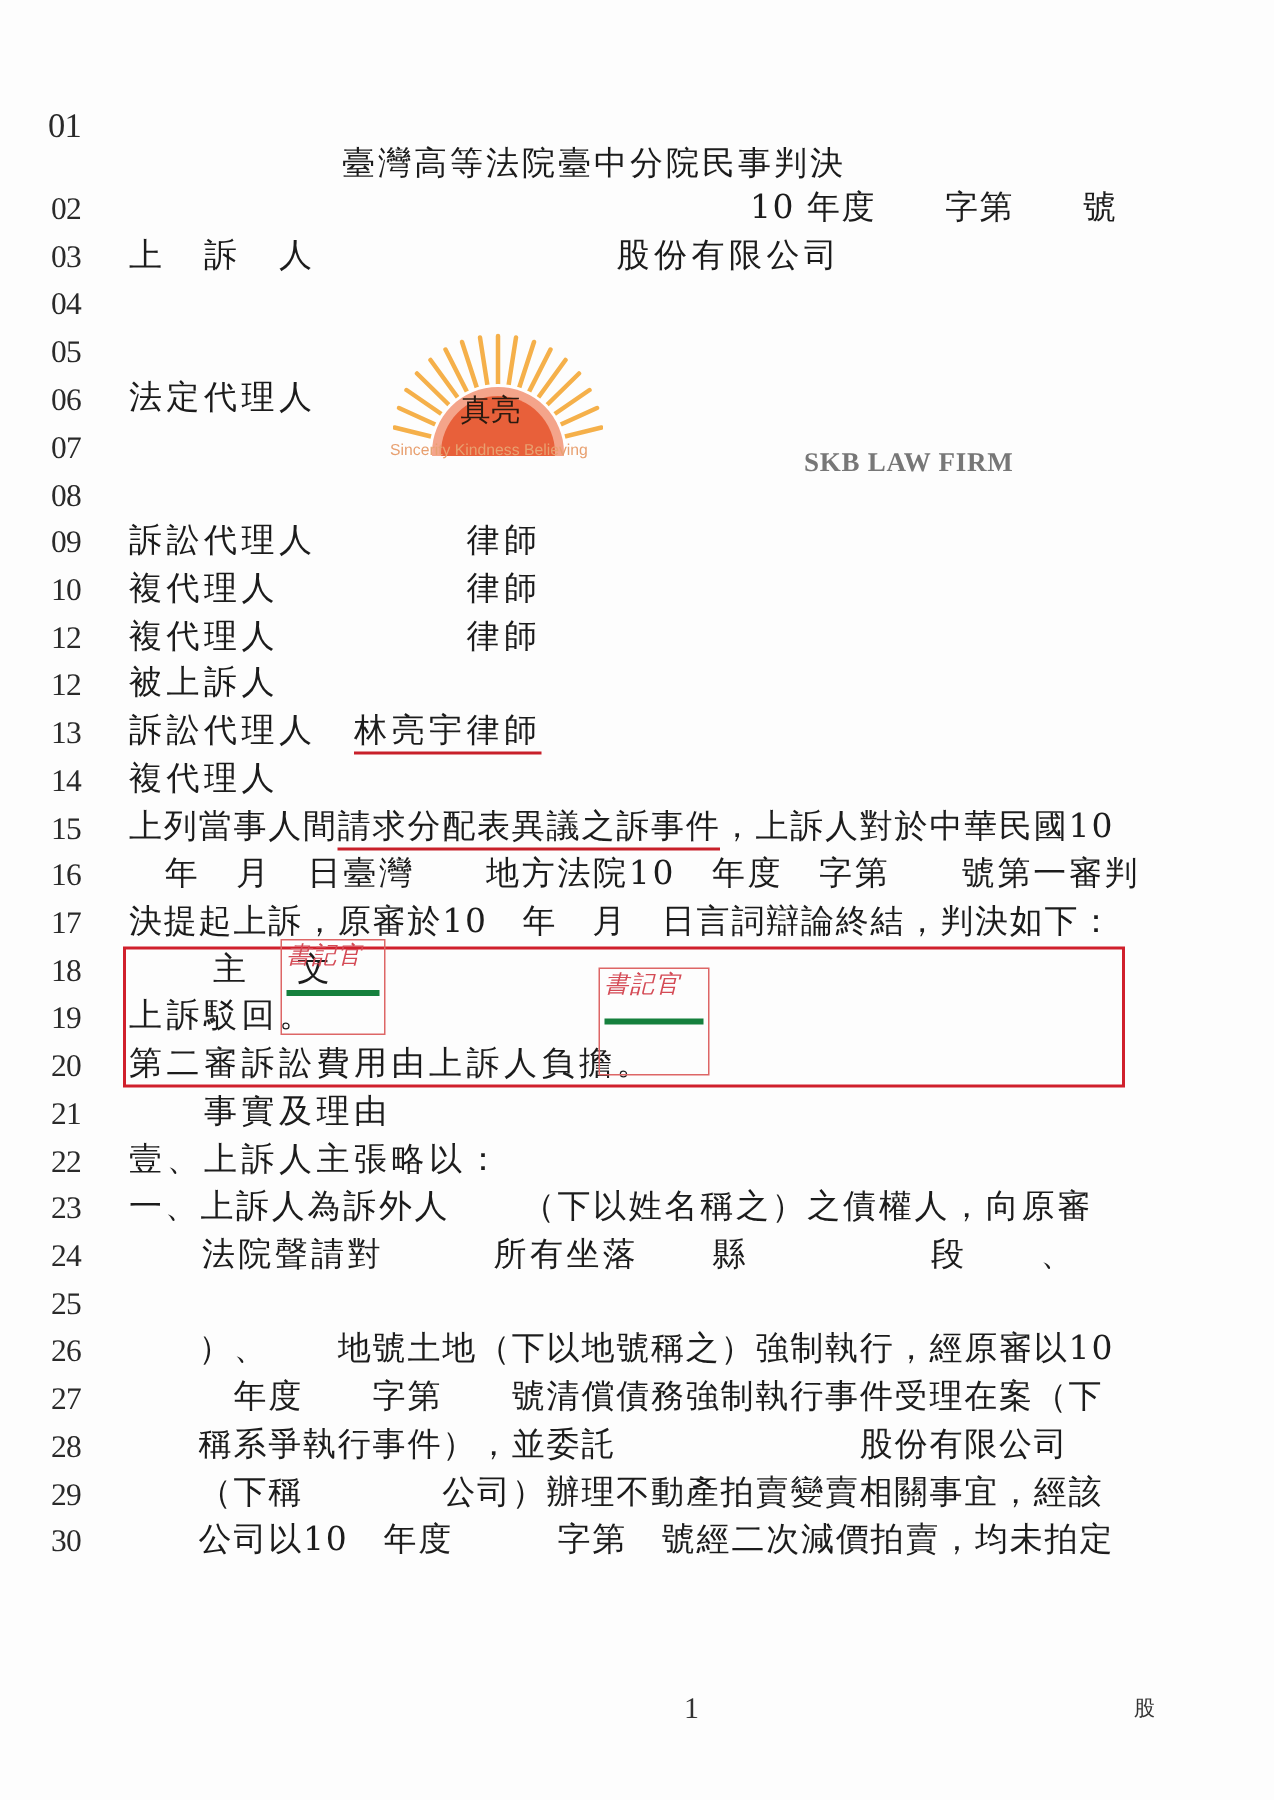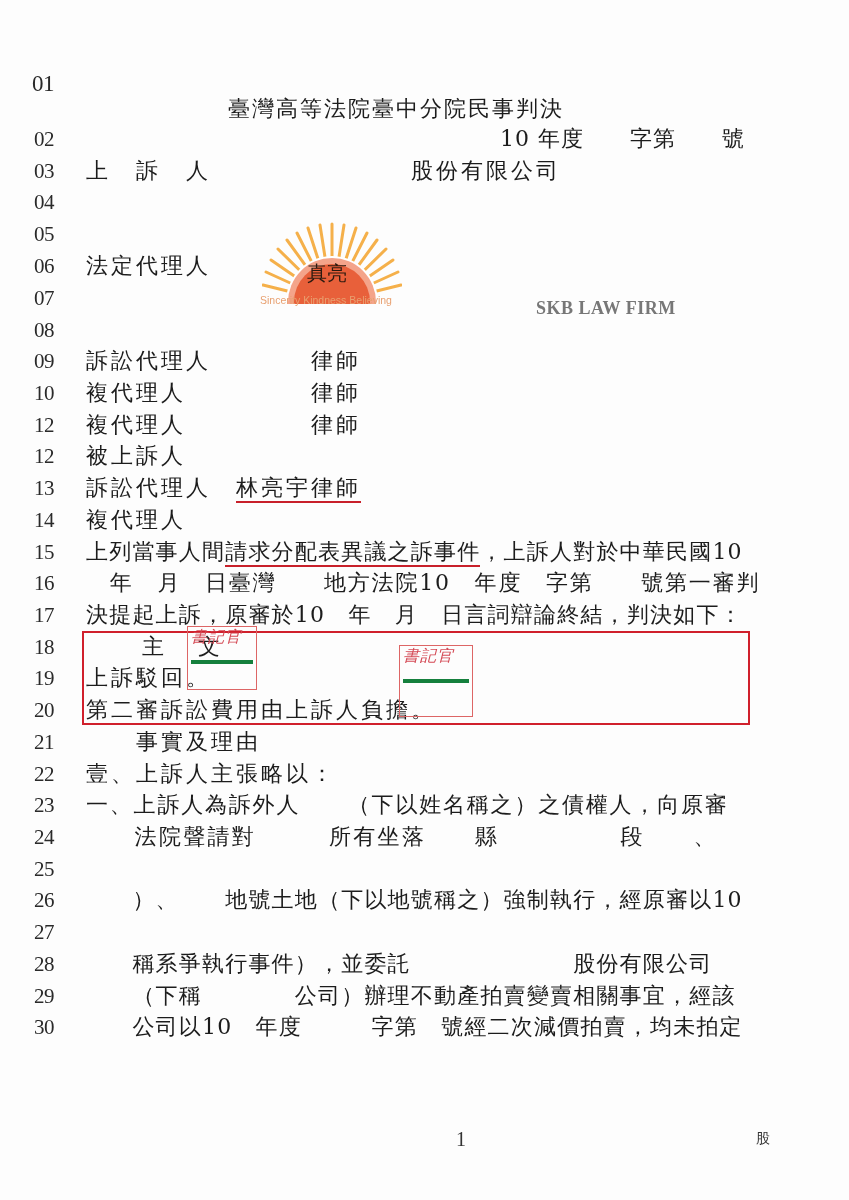--- a/index.html
+++ b/index.html
@@ -137,20 +137,21 @@
 
   <div class="lnum" style="top:825px">24</div>
   <div class="txt" style="left:86px;top:825px;letter-spacing:2.3px">　　法院聲請對　　　所有坐落　　縣　　　　　段　　、</div>
 
   <div class="lnum" style="top:857px">25</div>
 
   <div class="lnum" style="top:888px">26</div>
   <div class="txt" style="left:86px;top:888px;letter-spacing:1.2px">　　）、　　地號土地（下以地號稱之）強制執行，經原審以10</div>
 
   <div class="lnum" style="top:920px">27</div>
+  <div class="txt" style="left:86px;top:920px;letter-spacing:1.2px">　　　年度　　字第　　號清償債務強制執行事件受理在案（下</div>
 
   <div class="lnum" style="top:952px">28</div>
   <div class="txt" style="left:86px;top:952px;letter-spacing:1.2px">　　稱系爭執行事件），並委託　　　　　　　股份有限公司</div>
 
   <div class="lnum" style="top:984px">29</div>
   <div class="txt" style="left:86px;top:984px;letter-spacing:1.2px">　　（下稱　　　　公司）辦理不動產拍賣變賣相關事宜，經該</div>
 
   <div class="lnum" style="top:1015px">30</div>
   <div class="txt" style="left:86px;top:1015px;letter-spacing:1.2px">　　公司以10　年度　　　字第　號經二次減價拍賣，均未拍定</div>
 

